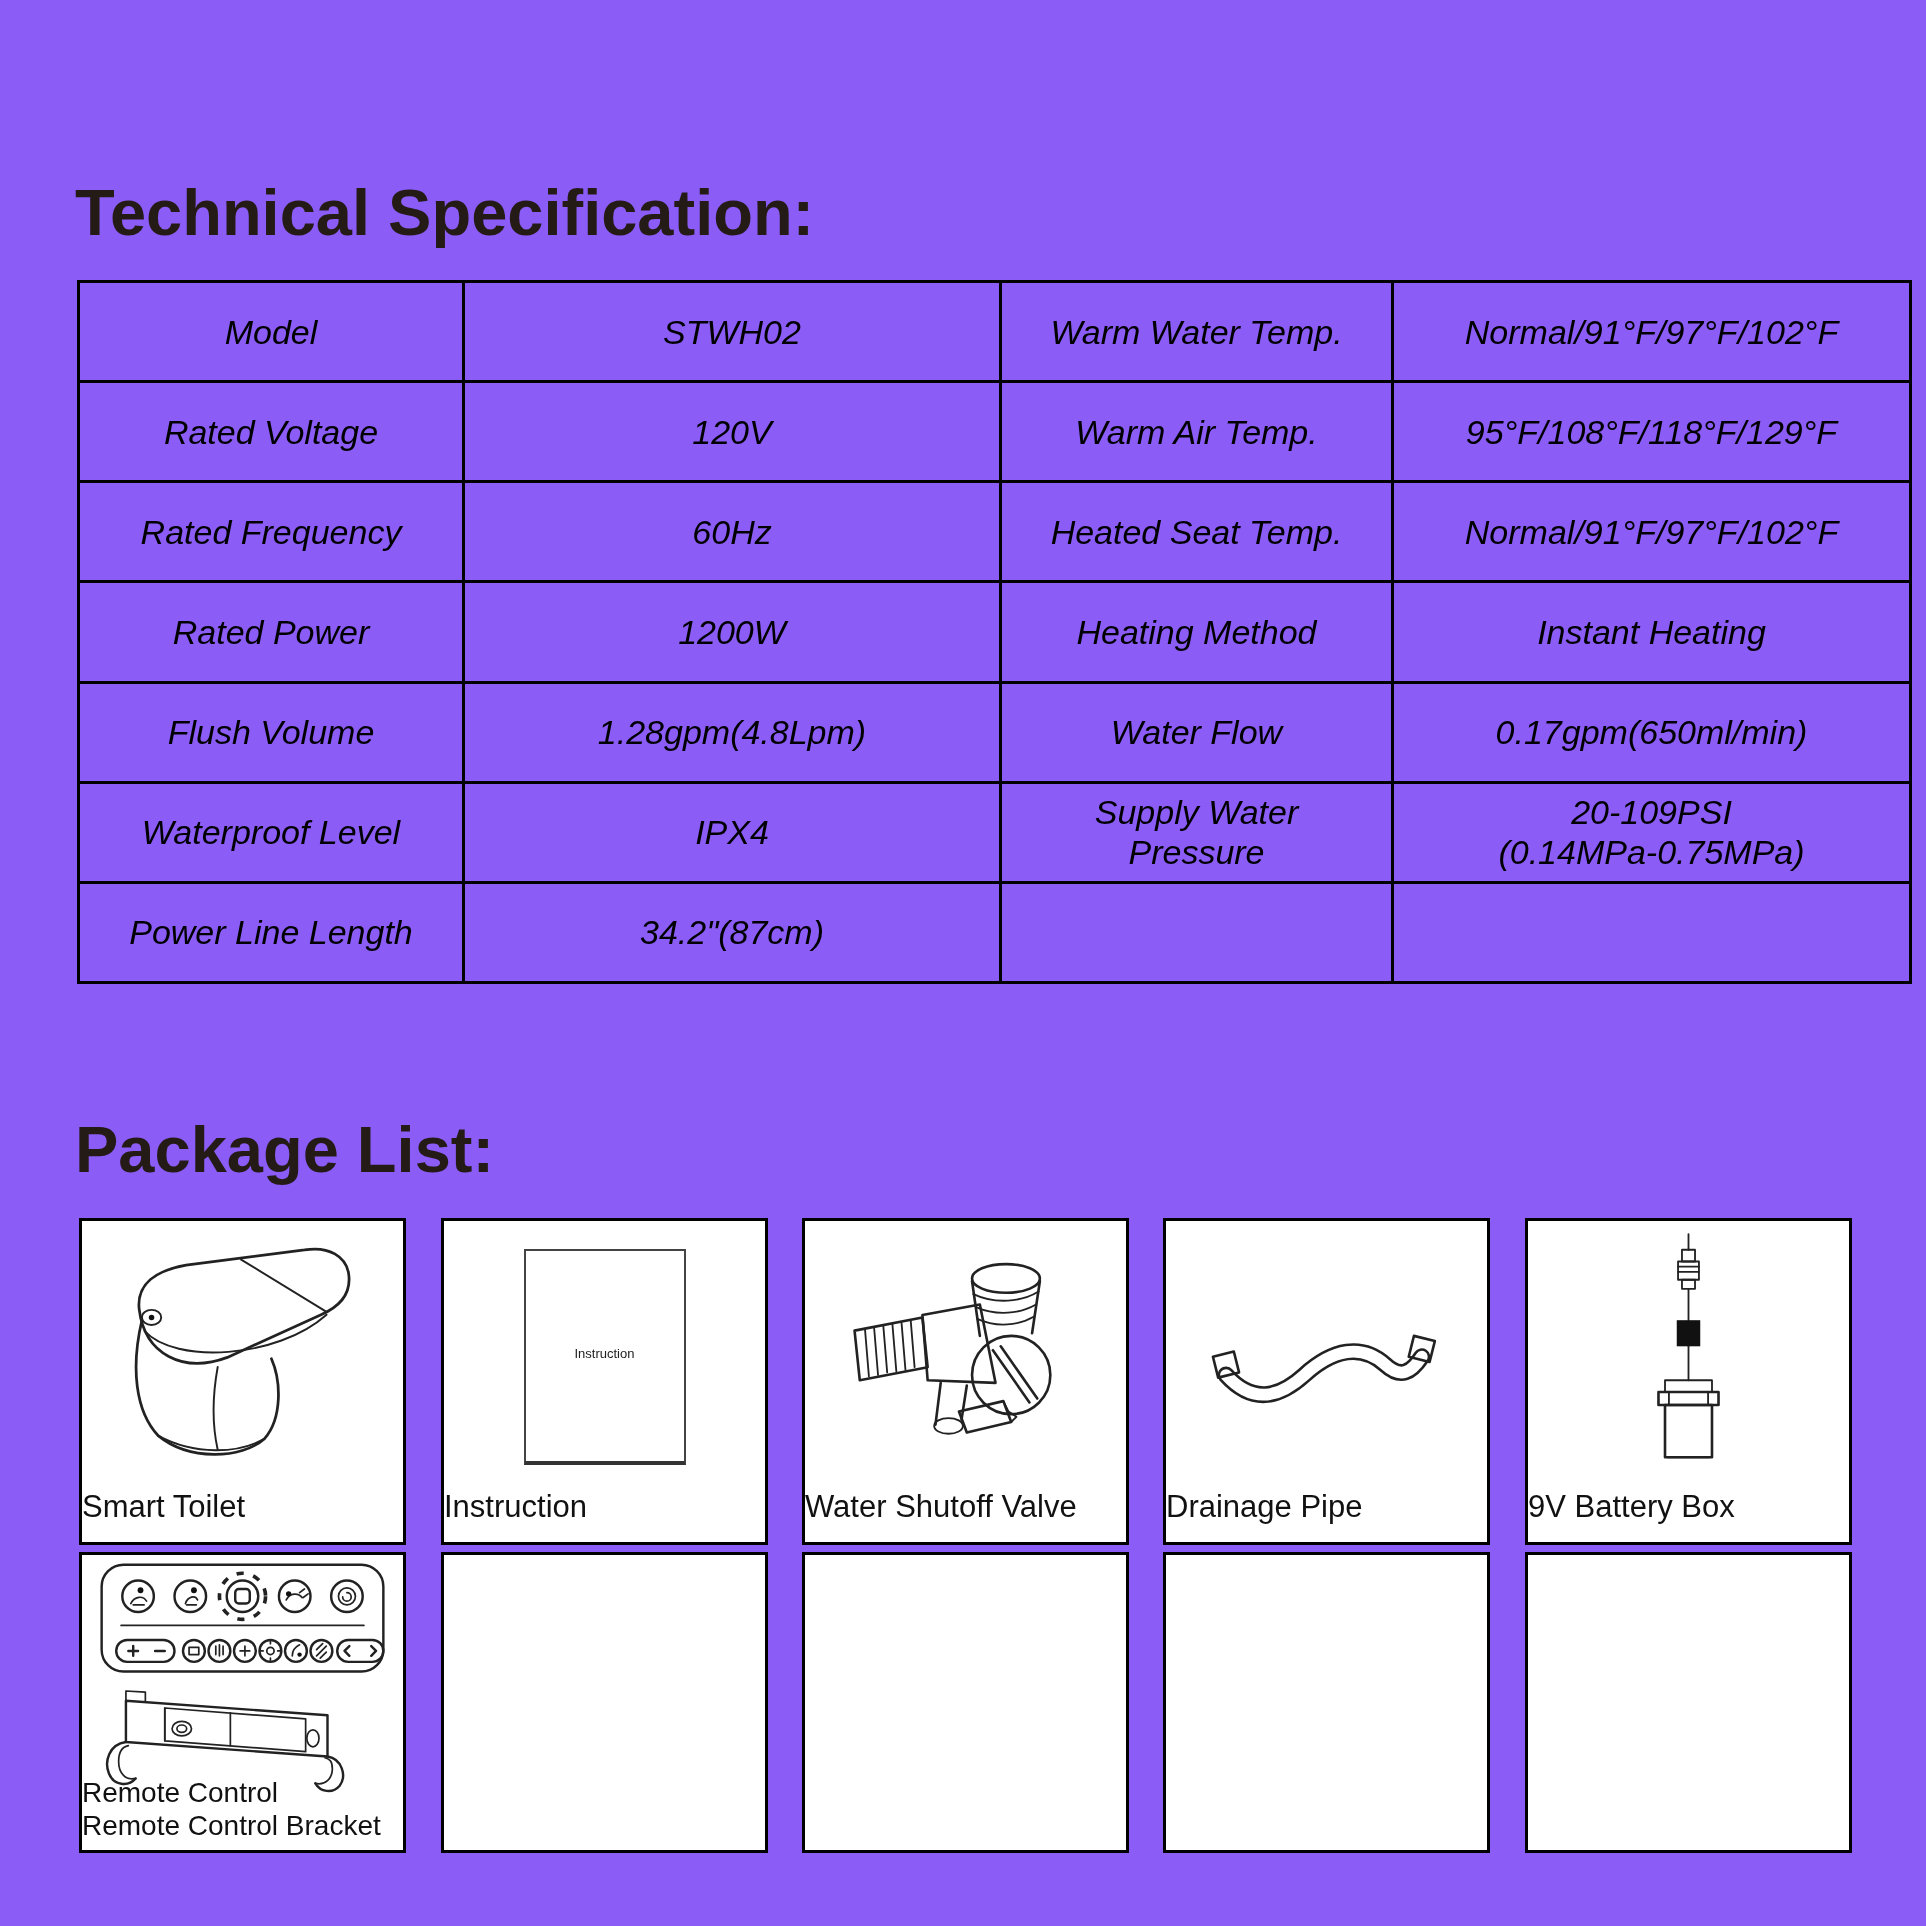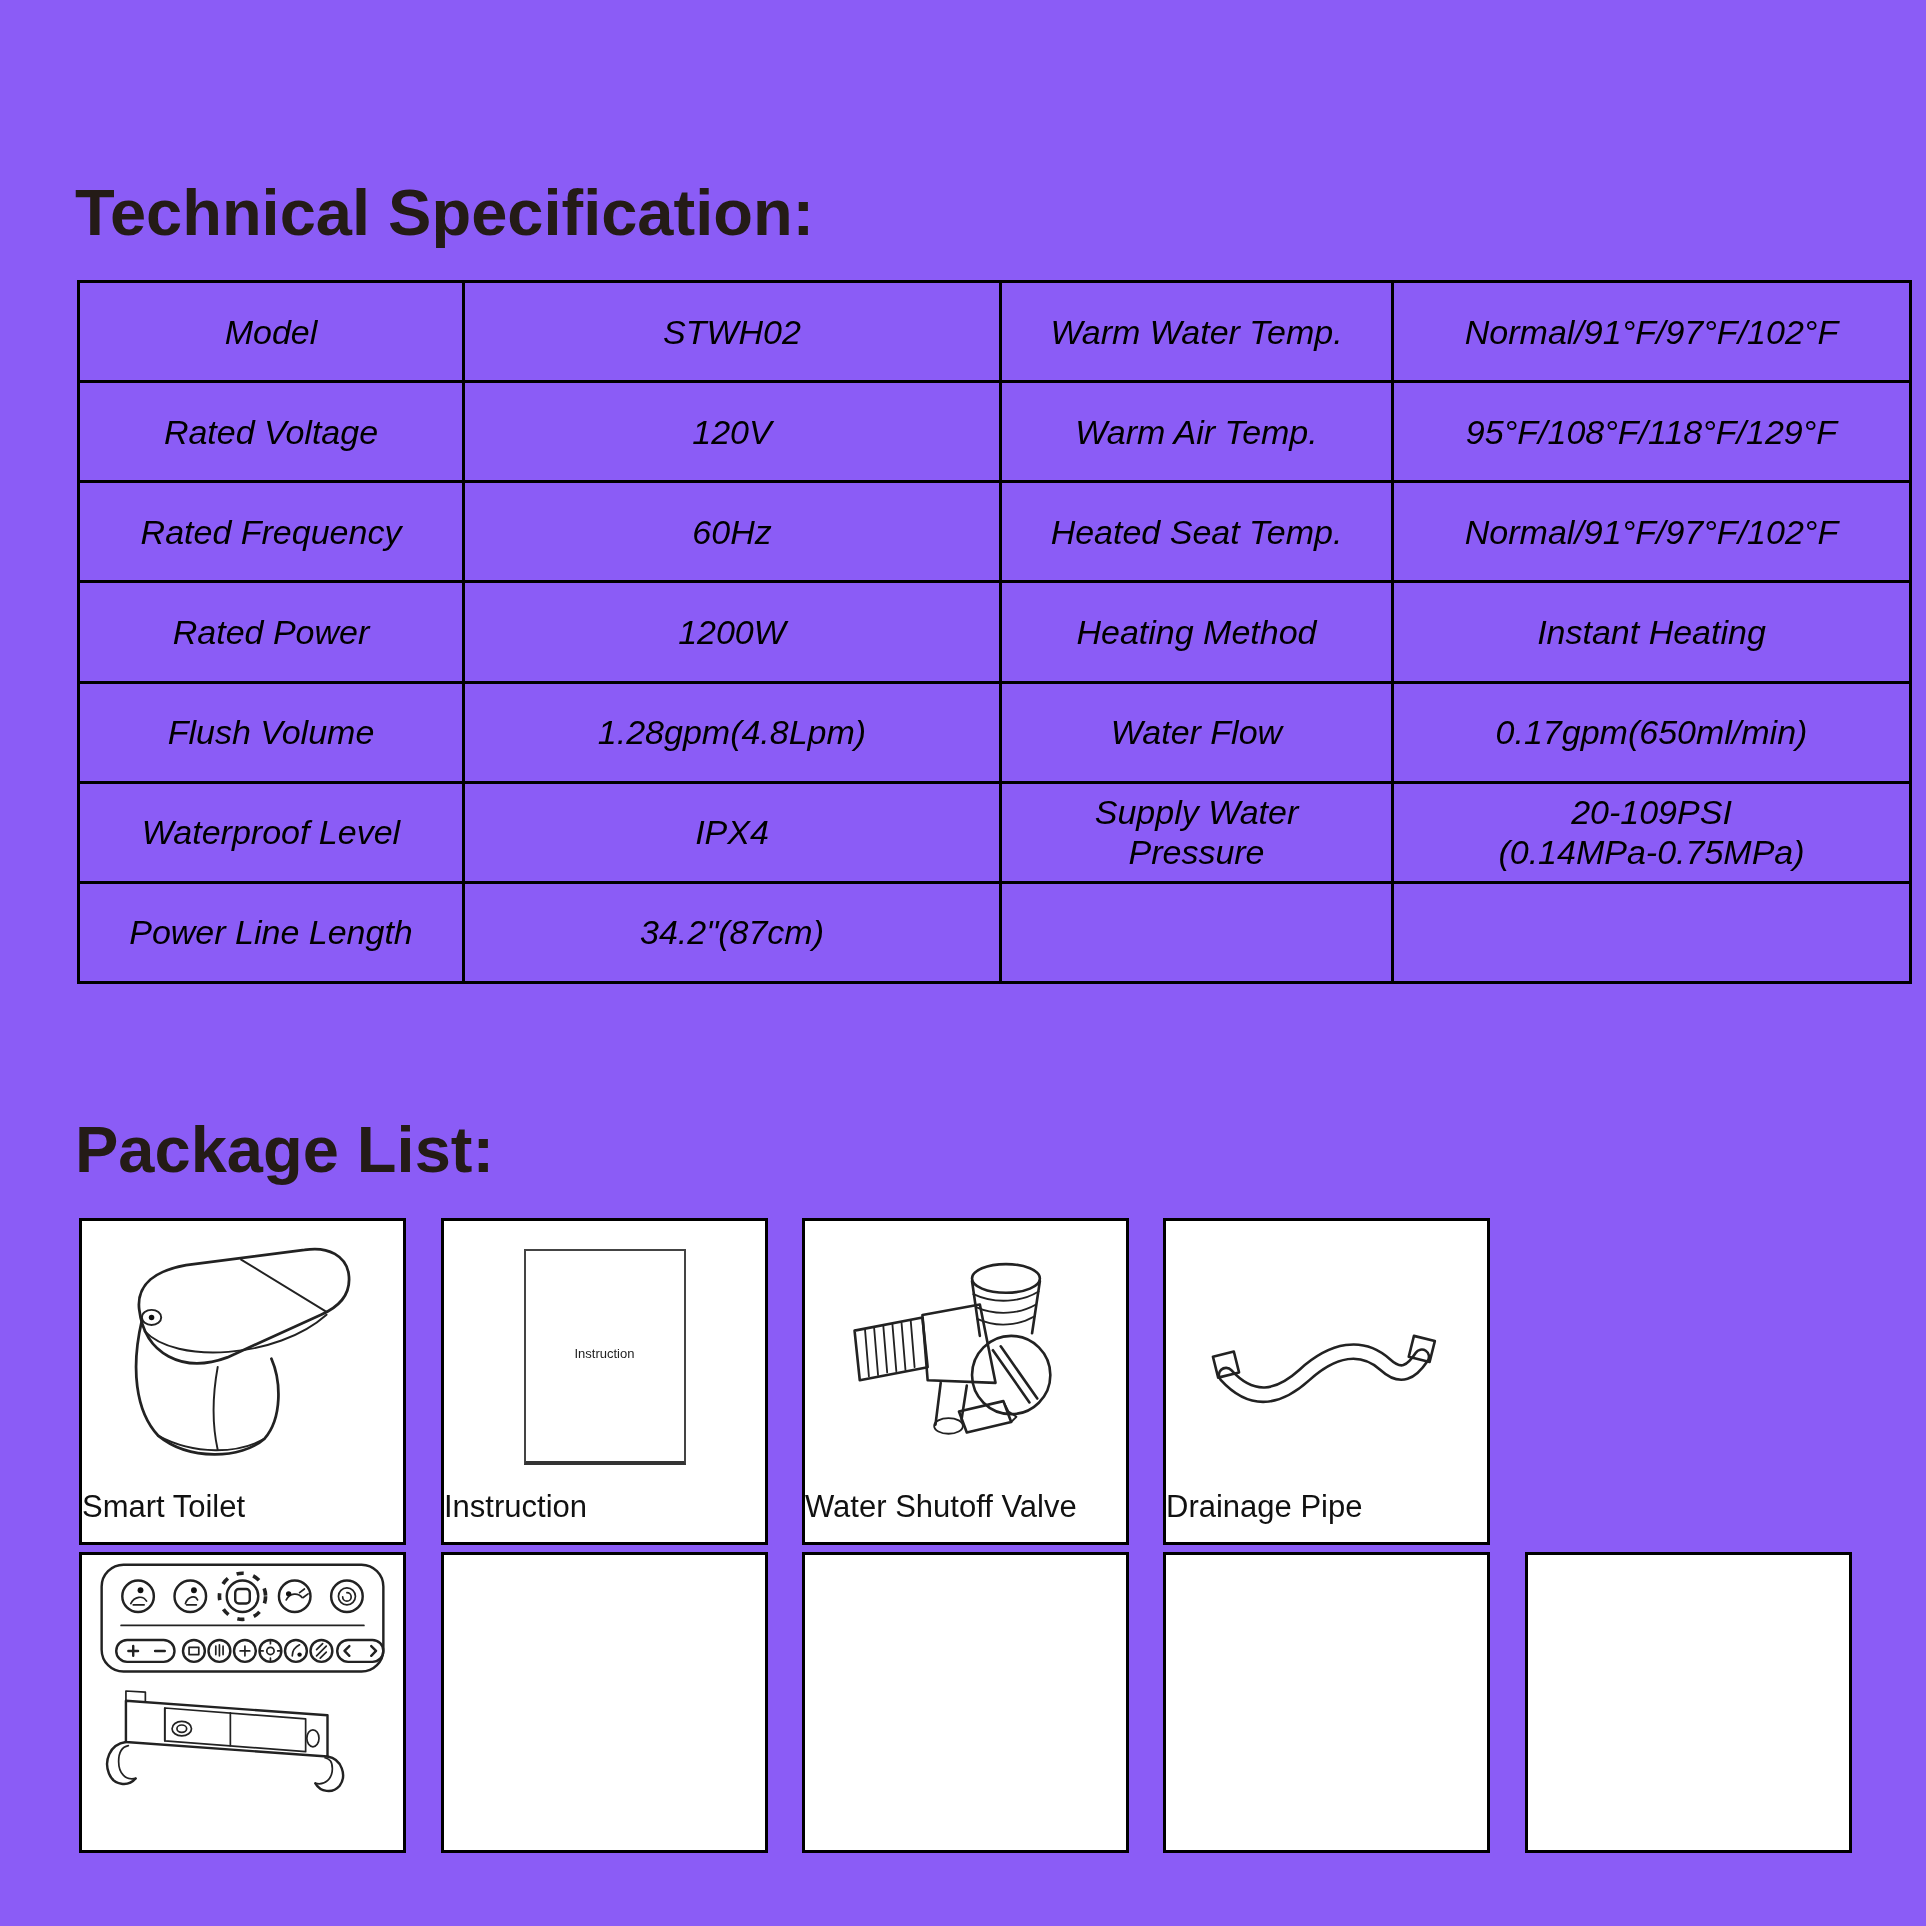--- a/index.html
+++ b/index.html
@@ -148,20 +148,40 @@
       <svg width="321" height="248" viewBox="0 0 230 190">
         <path d="M38,118 C58,140 78,136 98,118 C120,98 142,94 160,110 C172,121 180,116 188,104" fill="none" stroke="#222" stroke-width="13" stroke-linecap="round"></path>
         <path d="M38,118 C58,140 78,136 98,118 C120,98 142,94 160,110 C172,121 180,116 188,104" fill="none" stroke="#fff" stroke-width="9" stroke-linecap="round"></path>
         <path class="ln" d="M28,104 L44,100 L48,116 L32,120 Z"></path>
         <path class="ln" d="M182,88 L198,92 L194,108 L178,104 Z"></path>
       </svg>
     </div>
     <div class="pkg-label">Drainage Pipe</div>
   </div>
 
+  <div class="pkg-box row1 px4">
+    <div class="draw">
+      <svg width="321" height="248" viewBox="0 0 230 190">
+        <path class="ln thin" d="M115,10 L115,22"></path>
+        <rect class="ln thin" x="110" y="22" width="10" height="9"></rect>
+        <rect class="ln thin" x="107" y="31" width="16" height="14"></rect>
+        <path class="ln thin" d="M107,35 L123,35 M107,39 L123,39"></path>
+        <rect class="ln thin" x="110" y="45" width="10" height="7"></rect>
+        <path class="ln thin" d="M115,52 L115,76"></path>
+        <rect class="fillk" x="106" y="76" width="18" height="20"></rect>
+        <path class="ln thin" d="M115,96 L115,122"></path>
+        <rect class="ln thin" x="97" y="122" width="36" height="9"></rect>
+        <rect class="ln" x="92" y="131" width="46" height="10"></rect>
+        <path class="ln thin" d="M100,131 L100,141 M130,131 L130,141"></path>
+        <rect class="ln" x="97" y="141" width="36" height="40"></rect>
+        <path class="ln thin" d="M99,181 L131,181"></path>
+      </svg>
+    </div>
+    <div class="pkg-label">9V Battery Box</div>
+  </div>
 
   <div class="pkg-box row2 px0">
     <div class="draw">
       <svg width="321" height="238" viewBox="0 0 260 196">
 
         <rect class="ln" x="14" y="8" width="232" height="88" rx="18"></rect>
         <circle class="ln" cx="44" cy="34" r="13"></circle>
         <circle class="fillk" cx="46" cy="29" r="2.4"></circle>
         <path class="ln thin" d="M38,40 C41,34 48,33 51,38 M40,41 L49,41"></path>
         <circle class="ln" cx="87" cy="34" r="13"></circle>
@@ -203,20 +223,22 @@
           <ellipse class="ln thin" cx="80" cy="143" rx="8" ry="6"></ellipse>
           <ellipse class="ln thin" cx="80" cy="143" rx="4" ry="3"></ellipse>
           <ellipse class="ln thin" cx="188" cy="151" rx="5" ry="7"></ellipse>
           <path class="ln" d="M34,154 C20,156 16,170 20,180 C24,190 36,191 42,184"></path>
           <path class="ln thin" d="M42,184 C34,186 28,180 28,170 C28,162 31,158 36,157"></path>
           <path class="ln" d="M200,166 C212,168 216,182 210,190 C204,197 194,195 190,188"></path>
           <path class="ln thin" d="M190,188 C198,190 204,184 204,176 C204,170 202,168 198,167"></path>
         </g>
       </svg>
     </div>
+    <div class="pkg-label two-line">Remote Control
+Remote Control Bracket</div>
   </div>
 
   <div class="pkg-box row2 px1">
     <div class="pkg-label"></div>
   </div>
   <div class="pkg-box row2 px2">
     <div class="pkg-label"></div>
   </div>
   <div class="pkg-box row2 px3">
     <div class="pkg-label"></div>

